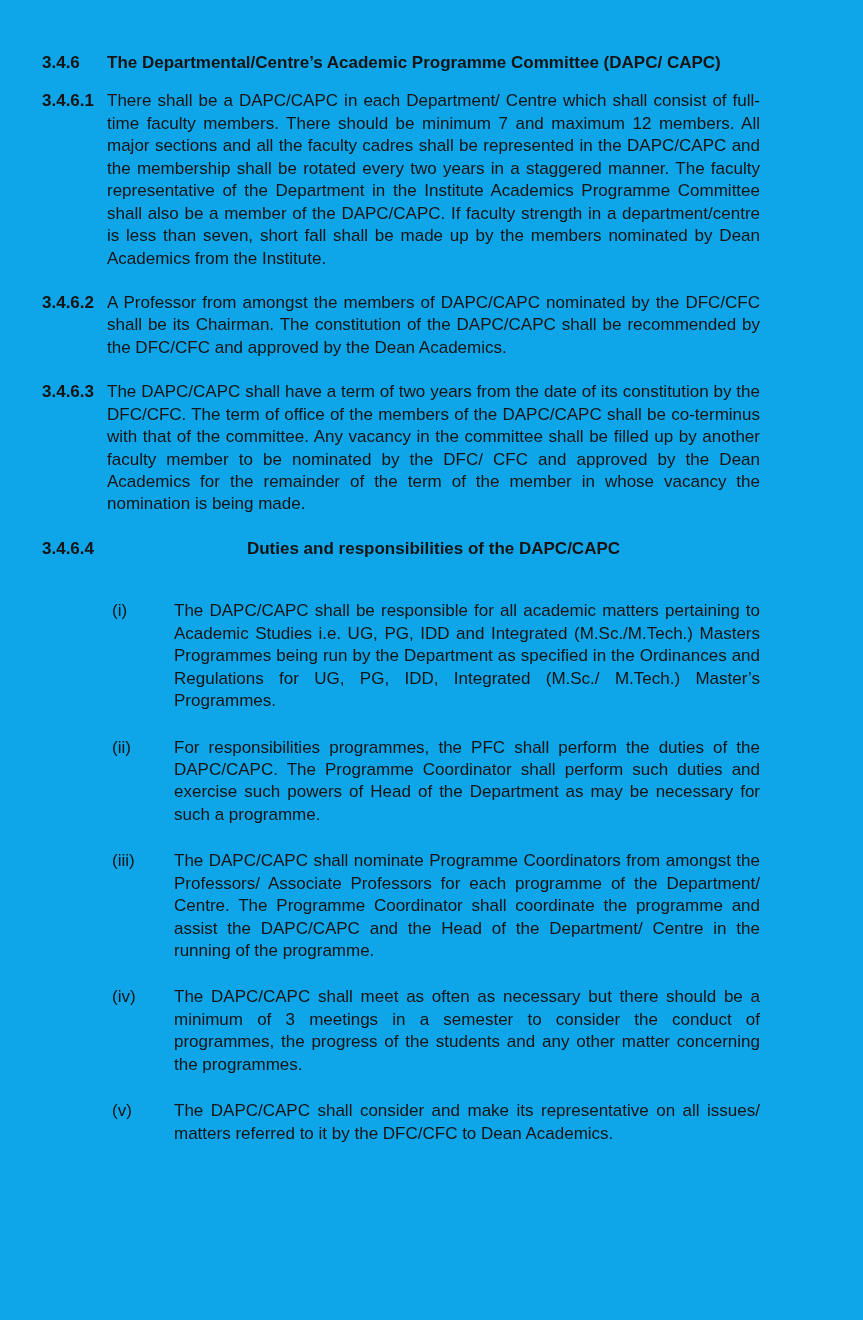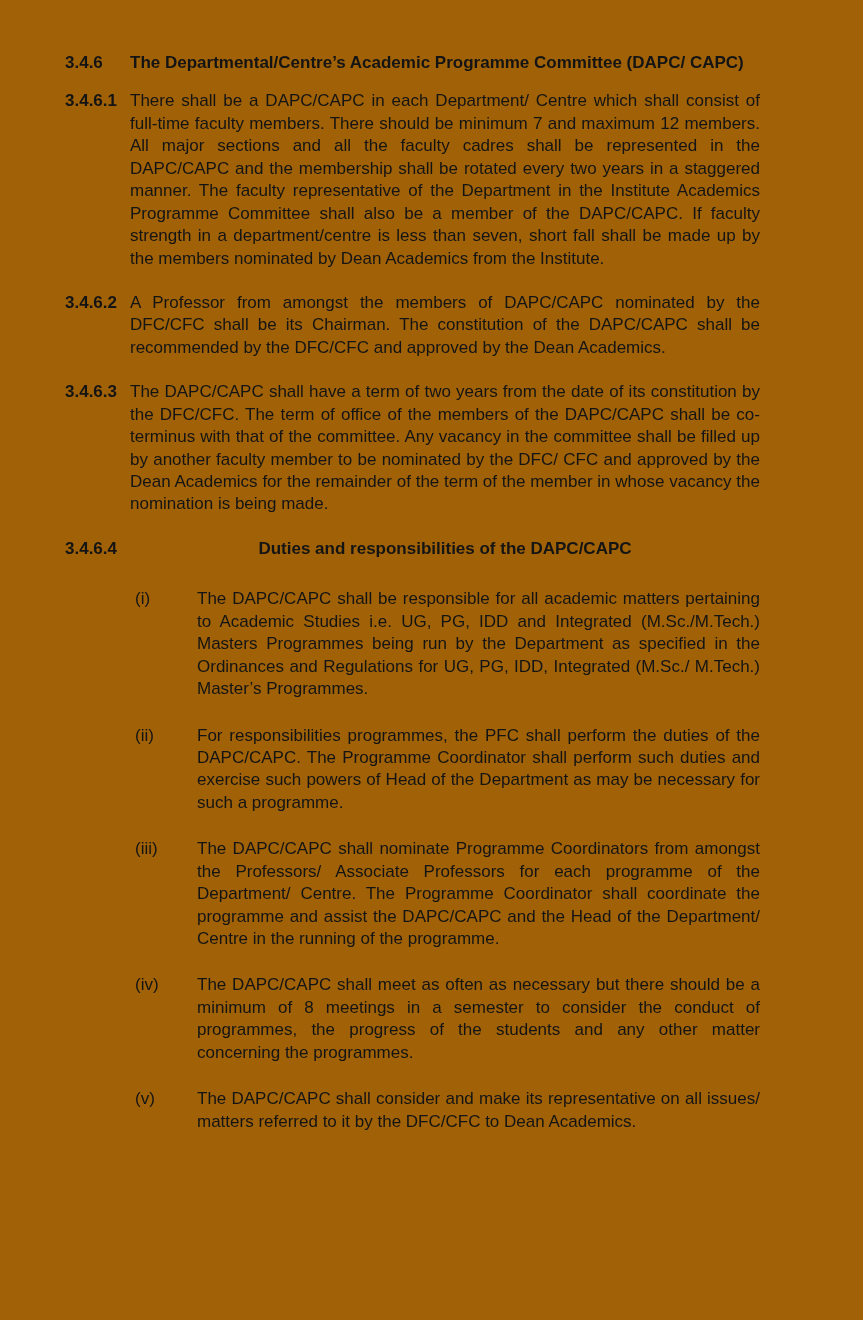--- a/index.html
+++ b/index.html
@@ -4,45 +4,45 @@
 <style>
   html, body {
     margin: 0;
     padding: 0;
     background: #ffffff;
   }
   .page {
     position: relative;
     width: 863px;
     height: 1320px;
-    background: #a16207;
+    background: #0ea5e9;
     font-family: "Liberation Sans", "DejaVu Sans", sans-serif;
     color: #141414;
     box-sizing: border-box;
-    padding: 52px 103px 40px 65px;
+    padding: 52px 103px 40px 42px;
     font-size: 17px;
     line-height: 1.32;
     overflow: hidden;
   }
   .row {
     display: flex;
     align-items: flex-start;
   }
   .num {
     flex: 0 0 65px;
     font-weight: bold;
   }
   .body {
     flex: 1 1 auto;
     text-align: justify;
   }
   .bold { font-weight: bold; }
   .heading-row { margin-bottom: 16px; }
   .clause-row { margin-bottom: 22px; }
-  .duties-heading-row { margin-bottom: 28px; }
+  .duties-heading-row { margin-bottom: 40px; }
   .list-item {
     display: flex;
     align-items: flex-start;
     padding-left: 5px;
     margin-bottom: 24px;
   }
   .marker {
     flex: 0 0 62px;
     font-weight: normal;
   }
@@ -95,21 +95,21 @@
         <div class="item-text">For responsibilities programmes, the PFC shall perform the duties of the DAPC/CAPC. The Programme Coordinator shall perform such duties and exercise such powers of Head of the Department as may be necessary for such a programme.</div>
       </div>
 
       <div class="list-item">
         <div class="marker">(iii)</div>
         <div class="item-text">The DAPC/CAPC shall nominate Programme Coordinators from amongst the Professors/ Associate Professors for each programme of the Department/ Centre. The Programme Coordinator shall coordinate the programme and assist the DAPC/CAPC and the Head of the Department/ Centre in the running of the programme.</div>
       </div>
 
       <div class="list-item">
         <div class="marker">(iv)</div>
-        <div class="item-text">The DAPC/CAPC shall meet as often as necessary but there should be a minimum of 8 meetings in a semester to consider the conduct of programmes, the progress of the students and any other matter concerning the programmes.</div>
+        <div class="item-text">The DAPC/CAPC shall meet as often as necessary but there should be a minimum of 3 meetings in a semester to consider the conduct of programmes, the progress of the students and any other matter concerning the programmes.</div>
       </div>
 
       <div class="list-item">
         <div class="marker">(v)</div>
         <div class="item-text">The DAPC/CAPC shall consider and make its representative on all issues/ matters referred to it by the DFC/CFC to Dean Academics.</div>
       </div>
 
 
     </div>
   </div>

